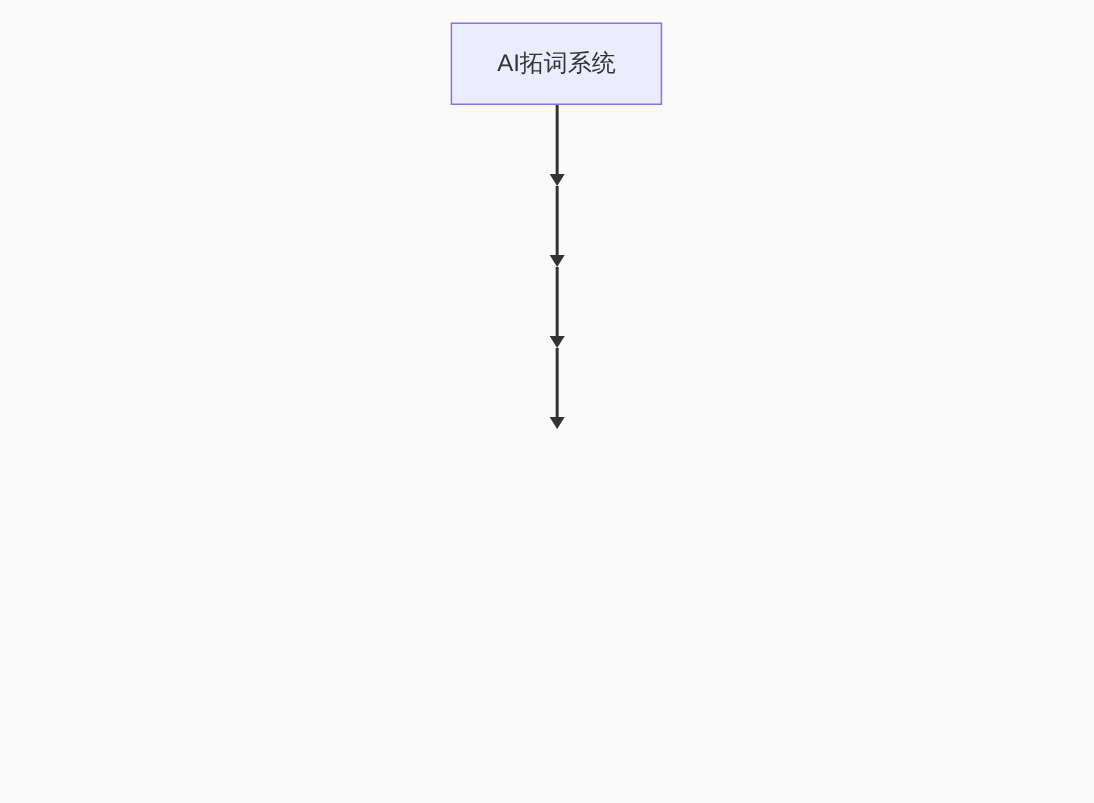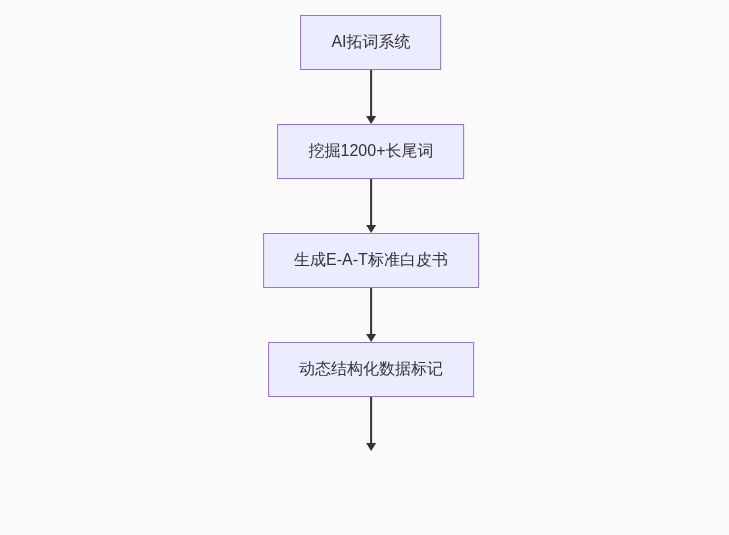--- a/index.html
+++ b/index.html
@@ -72,41 +72,32 @@
 
     <div class="node">
       <span>AI拓词系统</span>
     </div>
 
     <div class="connector">
       <div class="line"></div>
       <div class="head"></div>
     </div>
 
-    <div class="node">
-      <span>挖掘1200+长尾词</span>
-    </div>
 
     <div class="connector">
       <div class="line"></div>
       <div class="head"></div>
     </div>
 
-    <div class="node">
-      <span>生成E-A-T标准白皮书</span>
-    </div>
 
     <div class="connector">
       <div class="line"></div>
       <div class="head"></div>
     </div>
 
-    <div class="node">
-      <span>动态结构化数据标记</span>
-    </div>
 
     <div class="connector">
       <div class="line"></div>
       <div class="head"></div>
     </div>
 
 
   </div>
 </div>
 

